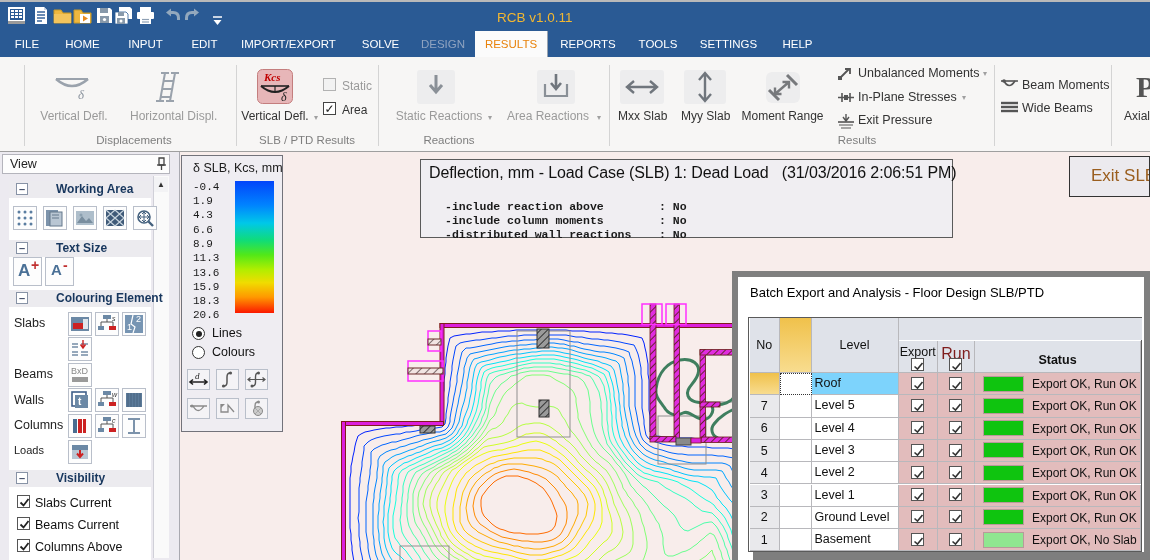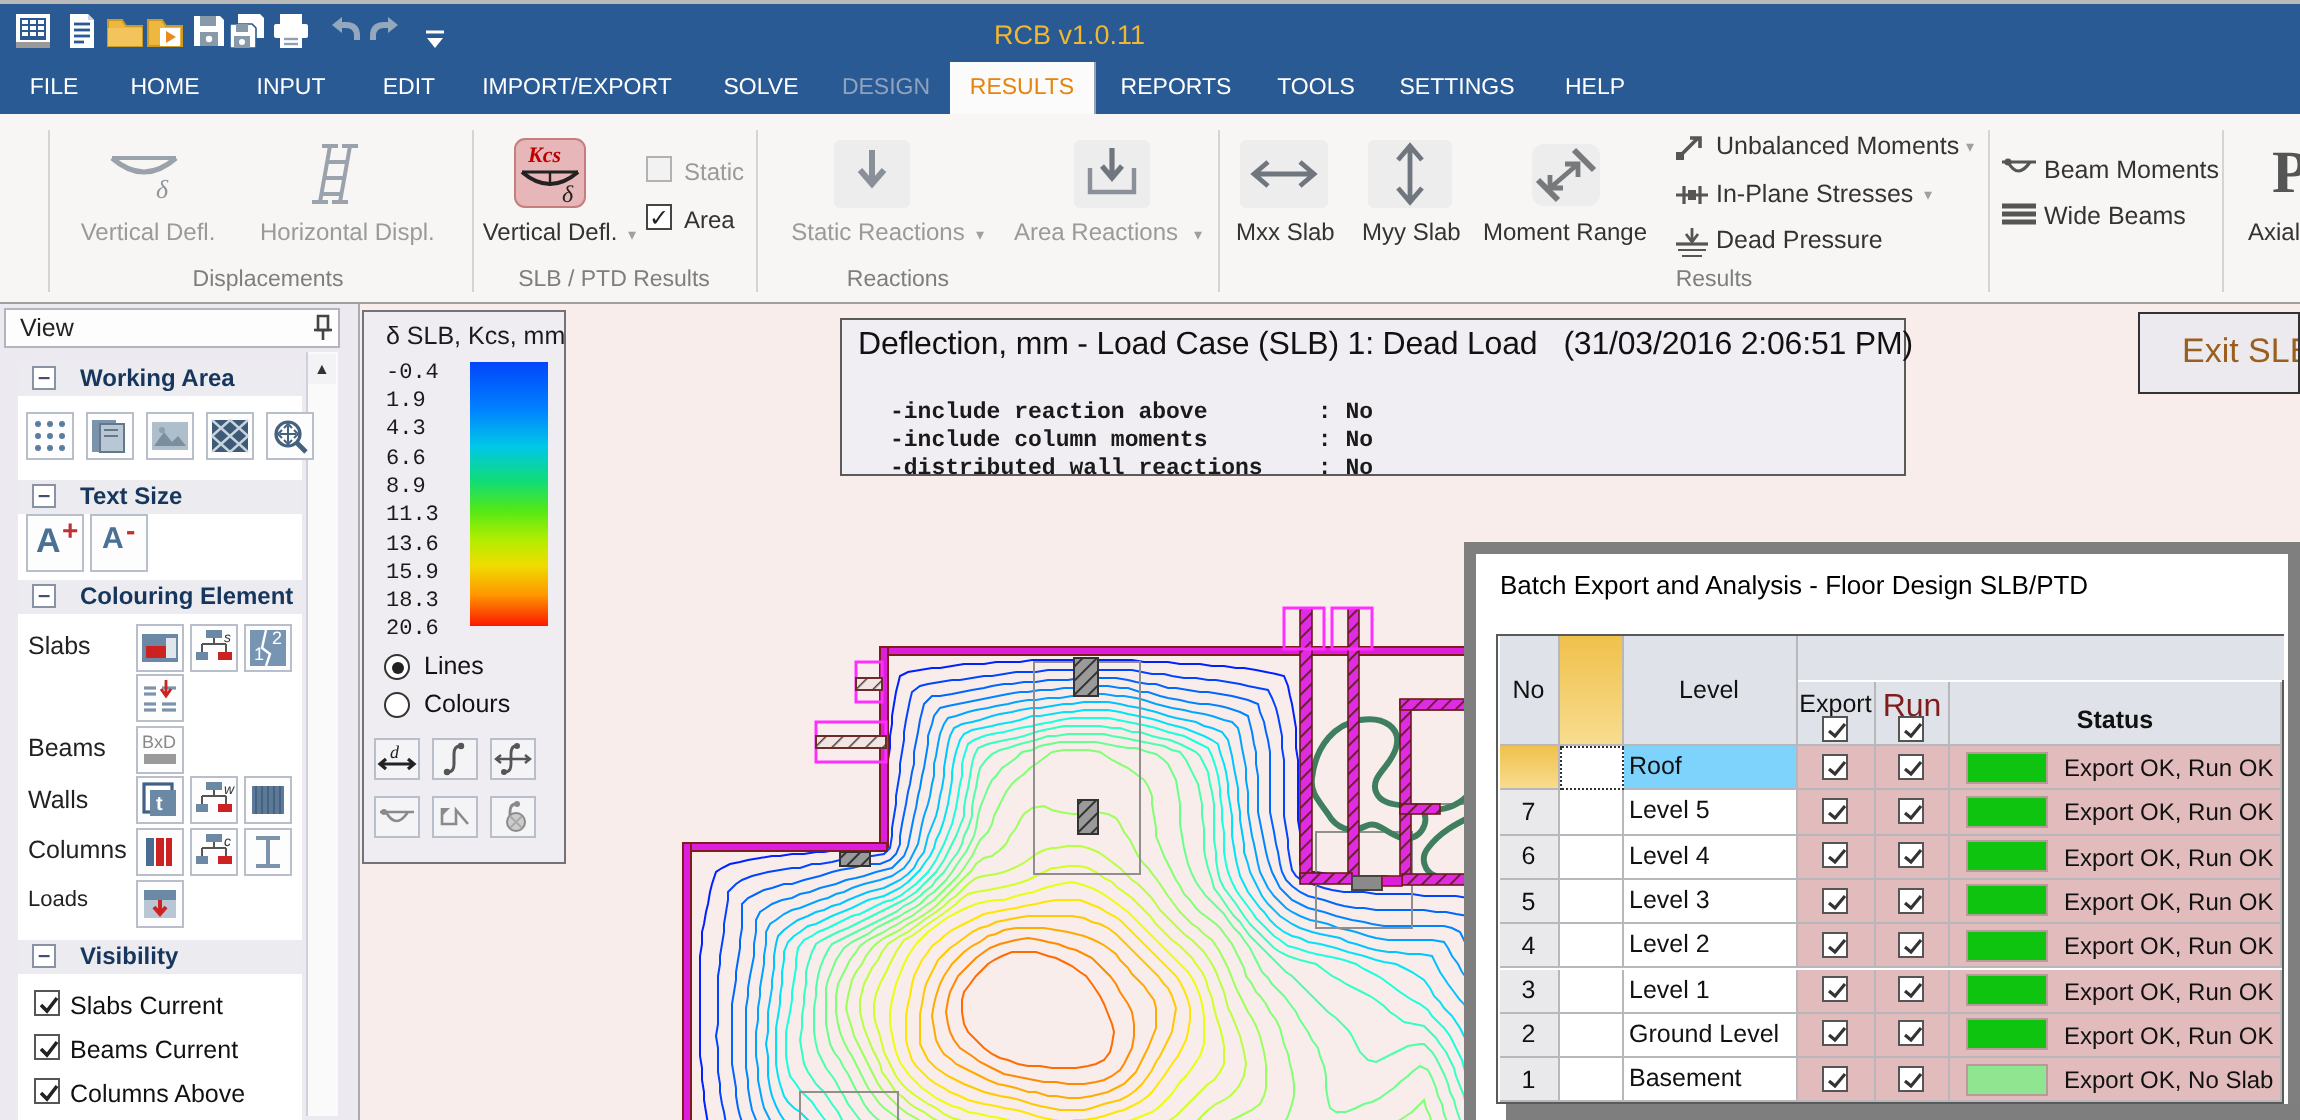--- a/index.html
+++ b/index.html
@@ -19,21 +19,21 @@
 .rbtn-label.on{color:#333}
 .ricon{position:absolute}
 .caret{color:#a0a0a0;font-size:8px}
 
 #canvas{left:180px;top:152px;width:970px;height:408px;background:#f8edeb;overflow:hidden}
 
 #lpanel{left:0;top:152px;width:180px;height:408px;background:#eceaf0;border-right:1px solid #a9a9b0}
 #viewbar{left:2px;top:2px;width:168px;height:20px;background:#fdfdfd;border:1px solid #b4b4bc;font-size:12.5px;color:#222;line-height:18px;padding-left:7px}
 .sechdr{position:absolute;left:9px;width:142px;height:17px;background:#ecebef;font-size:12px;font-weight:bold;color:#17365d;white-space:nowrap}
 .sechdr .mbox{position:absolute;left:7px;top:2px;width:12px;height:12px;border:1px solid #8893a6;background:#fff;color:#44506b;font-size:11px;line-height:10px;text-align:center}
-.sechdr .stx{position:absolute;left:31px;top:1px}
+.sechdr .stx{position:absolute;left:47px;top:1px}
 .pcontent{position:absolute;left:9px;width:142px;background:#fff}
 .ibtn{position:absolute;width:24px;height:24px;border:1px solid #b9bfca;background:#fdfdfd}
 .vcheck{position:absolute;font-size:12.5px;color:#111}
 .vcheck .cb{display:inline-block;width:13px;height:13px;border:1px solid #555;background:#fff;position:relative;top:2px;margin-right:5px}
 .scrollv{left:153px;top:24px;width:16px;height:382px;background:#fafafa;border-left:1px solid #d0d0d8}
 
 #legend{left:181px;top:155px;width:102px;height:277px;background:#efedf2;border:1px solid #72727a}
 #legend .val{position:absolute;left:11px;font-family:"Liberation Mono",monospace;font-size:11px;color:#1a1a1a;white-space:nowrap}
 .lbtn{position:absolute;width:23px;height:21px;border:1px solid #b9bfca;background:#f4f3f6}
 
@@ -243,21 +243,21 @@
 <div class="rbtn-label on" style="left:858px;top:33px;font-size:12.5px">In-Plane Stresses</div>
 <div class="abs caret" style="left:962px;top:36px">▾</div>
 <svg class="ricon" style="left:837px;top:56px" width="18" height="17" viewBox="0 0 18 17">
  <path d="M9,1 L9,7 M6,4 L9,8 L12,4" stroke="#555" stroke-width="1.4" fill="none"></path>
  <line x1="1" y1="9" x2="17" y2="9" stroke="#555" stroke-width="1.6"></line>
  <g stroke="#555" stroke-width="1">
           <line x1="2" y1="12" x2="16" y2="12"></line>
           <line x1="4" y1="15" x2="14" y2="15"></line>
         </g>
 </svg>
-<div class="rbtn-label on" style="left:858px;top:56px;font-size:12.5px">Dead Pressure</div>
+<div class="rbtn-label on" style="left:858px;top:56px;font-size:12.5px">Exit Pressure</div>
 
 <svg class="ricon" style="left:1000px;top:20px" width="19" height="14" viewBox="0 0 19 14">
  <path d="M1,4 L18,4" stroke="#555" stroke-width="1.6"></path>
         <path d="M4,4 Q9,13 15,4" stroke="#555" stroke-width="1.6" fill="none"></path>
         <circle cx="4" cy="4" r="1.8" fill="#555"></circle>
 </svg>
 <div class="rbtn-label on" style="left:1022px;top:21px;font-size:12.5px">Beam Moments</div>
 <svg class="ricon" style="left:1000px;top:43px" width="19" height="14" viewBox="0 0 19 14">
  <g stroke="#555" stroke-width="2.4">
           <line x1="1" y1="3" x2="18" y2="3"></line>

